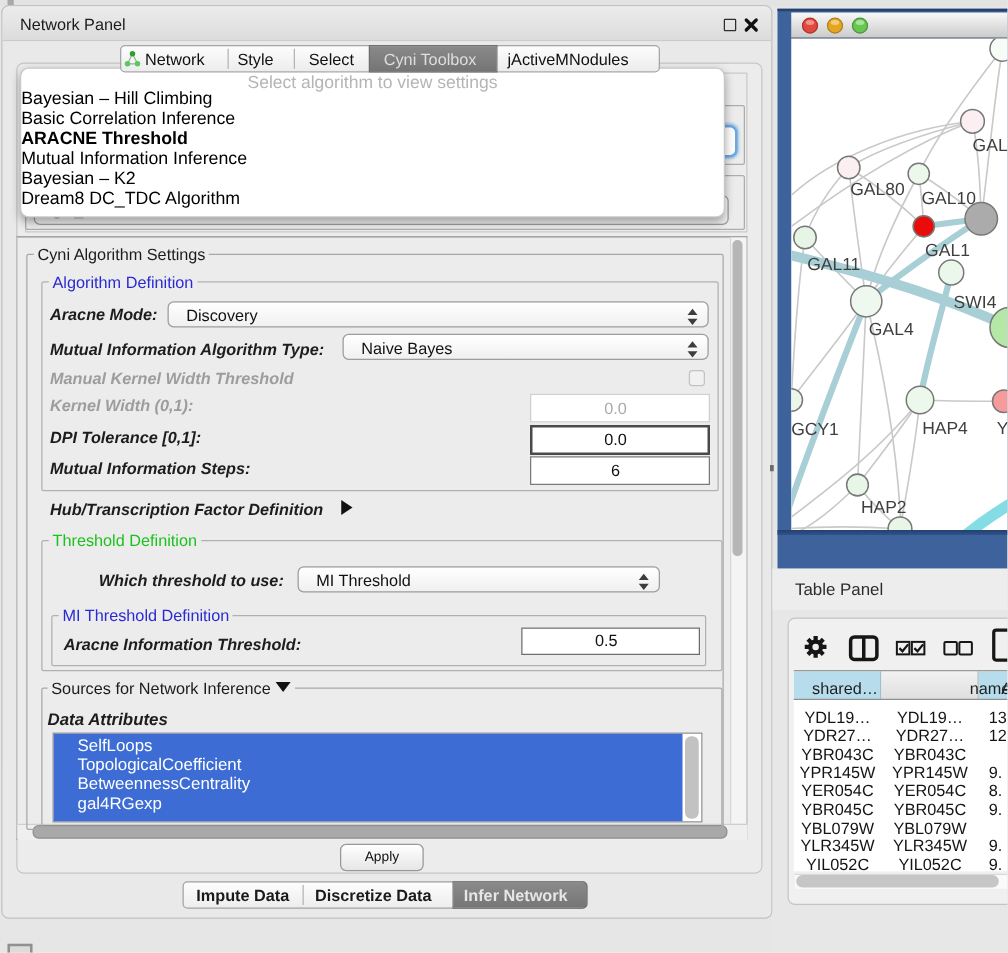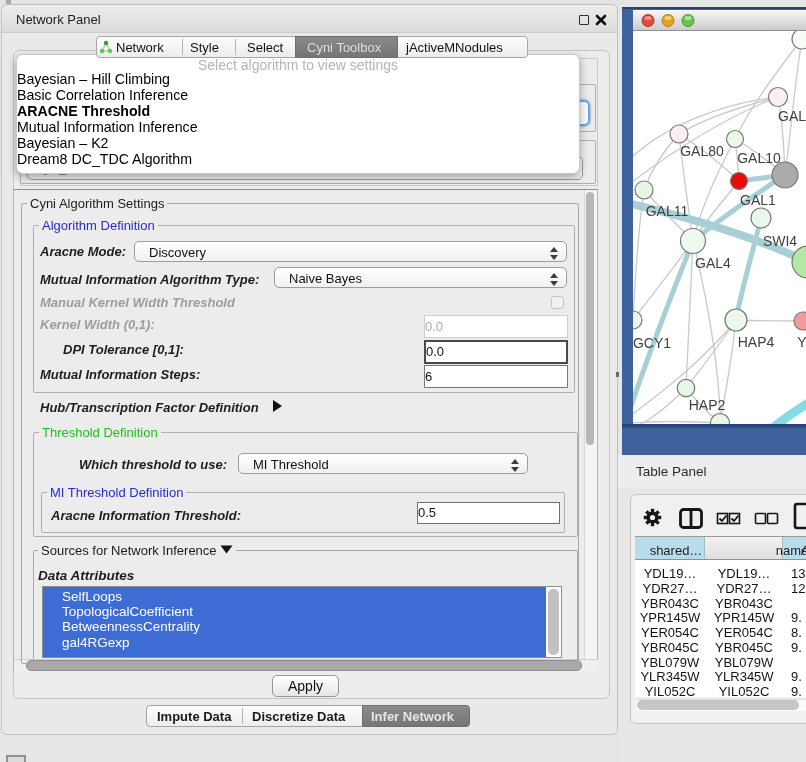--- a/index.html
+++ b/index.html
@@ -7,21 +7,21 @@
        font-family:"Liberation Sans",sans-serif;}
   .abs{position:absolute;}
   .bold{font-weight:bold;}
   .lbl{position:absolute;font-size:13px;font-weight:bold;color:#1d1d1d;white-space:nowrap;font-style:italic;}
   .dis{color:#9d9d9d;}
   .combo{position:absolute;border:1px solid #9d9d9d;border-radius:5px;
          background:linear-gradient(#ffffff,#f0f0f0);box-sizing:border-box;}
   .combo .ct{position:absolute;left:14px;top:3px;font-size:13px;color:#111;white-space:nowrap;}
   .arr{position:absolute;right:7px;top:0;bottom:0;width:10px;}
   .field{position:absolute;background:#fff;box-sizing:border-box;font-size:13px;
-         text-align:left;padding-right:7px;line-height:20px;color:#111;}
+         text-align:center;padding-right:7px;line-height:20px;color:#111;}
   .grp{position:absolute;border:1px solid #adadad;border-radius:2px;box-sizing:border-box;}
   .gtitle{position:absolute;font-size:13px;background:#ececec;padding:0 3px;white-space:nowrap;}
 </style>
 </head>
 <body>
 
 <div class="abs" style="left:0;top:0;width:806px;height:5px;background:#e3e3e3;"></div>
 <div class="abs" style="left:6px;top:0;width:5px;height:4px;background:#a8a8a8;"></div>
 
 <div class="abs" style="left:1px;top:4px;width:617px;height:731px;background:#e9e9e9;
@@ -94,21 +94,21 @@
       <path d="M5 18 L9 13 L1 13 Z" fill="#3c3c3c"></path>
   </svg>
 </div>
 
 <div class="lbl dis" style="left:40px;top:295px;">Manual Kernel Width Threshold</div>
 <div class="abs" style="left:551px;top:296px;width:13px;height:13px;background:#f1f1f1;border:1px solid #c3c3c3;border-radius:3px;box-sizing:border-box;"></div>
 
 <div class="lbl dis" style="left:40px;top:317px;">Kernel Width (0,1):</div>
 <div class="field" style="left:424px;top:315px;width:144px;height:23px;border:1px solid #cfcfcf;color:#ababab;line-height:21px;">0.0</div>
 
-<div class="lbl" style="left:40px;top:342px;margin-left:23px;">DPI Tolerance [0,1]:</div>
+<div class="lbl" style="left:40px;top:342px;">DPI Tolerance [0,1]:</div>
 <div class="field" style="left:424px;top:340px;width:144px;height:24px;border:2px solid #4a4a4a;line-height:20px;">0.0</div>
 
 <div class="lbl" style="left:40px;top:367px;">Mutual Information Steps:</div>
 <div class="field" style="left:424px;top:365px;width:144px;height:23px;border:1px solid #7a7a7a;line-height:21px;">6</div>
 
 <div class="lbl" style="left:40px;top:400px;">Hub/Transcription Factor Definition</div>
 <svg class="abs" style="left:270px;top:399px;" width="14" height="14" viewBox="0 0 14 14">
   <path d="M3 1 L12 7 L3 13 Z" fill="#111"></path>
 </svg>
 
@@ -135,21 +135,21 @@
     </svg></div>
 
 <div class="lbl" style="left:38px;top:568px;font-size:13.5px;">Data Attributes</div>
 <div class="abs" style="left:42px;top:586px;width:520px;height:72px;background:#ffffff;border:1px solid #8f8f8f;box-sizing:border-box;"></div>
 <div class="abs" style="left:43px;top:587px;width:503px;height:70px;background:#3c6cd4;"></div>
 <div class="abs" style="left:62px;top:589px;font-size:13.5px;color:#ffffff;line-height:15.2px;z-index:2;">SelfLoops<br>TopologicalCoefficient<br>BetweennessCentrality<br>gal4RGexp</div>
 <div class="abs" style="left:548px;top:589px;width:11px;height:66px;background:#c2c2c2;border-radius:5px;"></div>
 
 <div class="abs" style="left:272px;top:675px;width:67px;height:22px;border:1px solid #989898;border-radius:5px;
      background:linear-gradient(#ffffff,#e6e6e6);box-sizing:border-box;text-align:center;
-     font-size:14px;line-height:20px;color:#111;">Apply</div>
+     font-size:11px;line-height:20px;color:#111;">Apply</div>
 
 <div class="abs" style="left:146px;top:705px;width:324px;height:22px;border:1px solid #a3a3a3;
      border-radius:4px;background:linear-gradient(#fdfdfd,#ededed);box-sizing:border-box;"></div>
 <div class="abs" style="left:362px;top:705px;width:108px;height:22px;background:linear-gradient(#8a8a8a,#767676);
      border:1px solid #6e6e6e;border-radius:0 4px 4px 0;box-sizing:border-box;"></div>
 <div class="abs" style="left:242px;top:708px;width:1px;height:16px;background:#b4b4b4;"></div>
 <div class="abs" style="left:157px;top:709px;font-size:13px;font-weight:bold;color:#1a1a1a;">Impute Data</div>
 <div class="abs" style="left:252px;top:709px;font-size:13px;font-weight:bold;color:#1a1a1a;">Discretize Data</div>
 <div class="abs" style="left:371px;top:709px;font-size:13px;font-weight:bold;color:#e6e6e6;">Infer Network</div>
 

